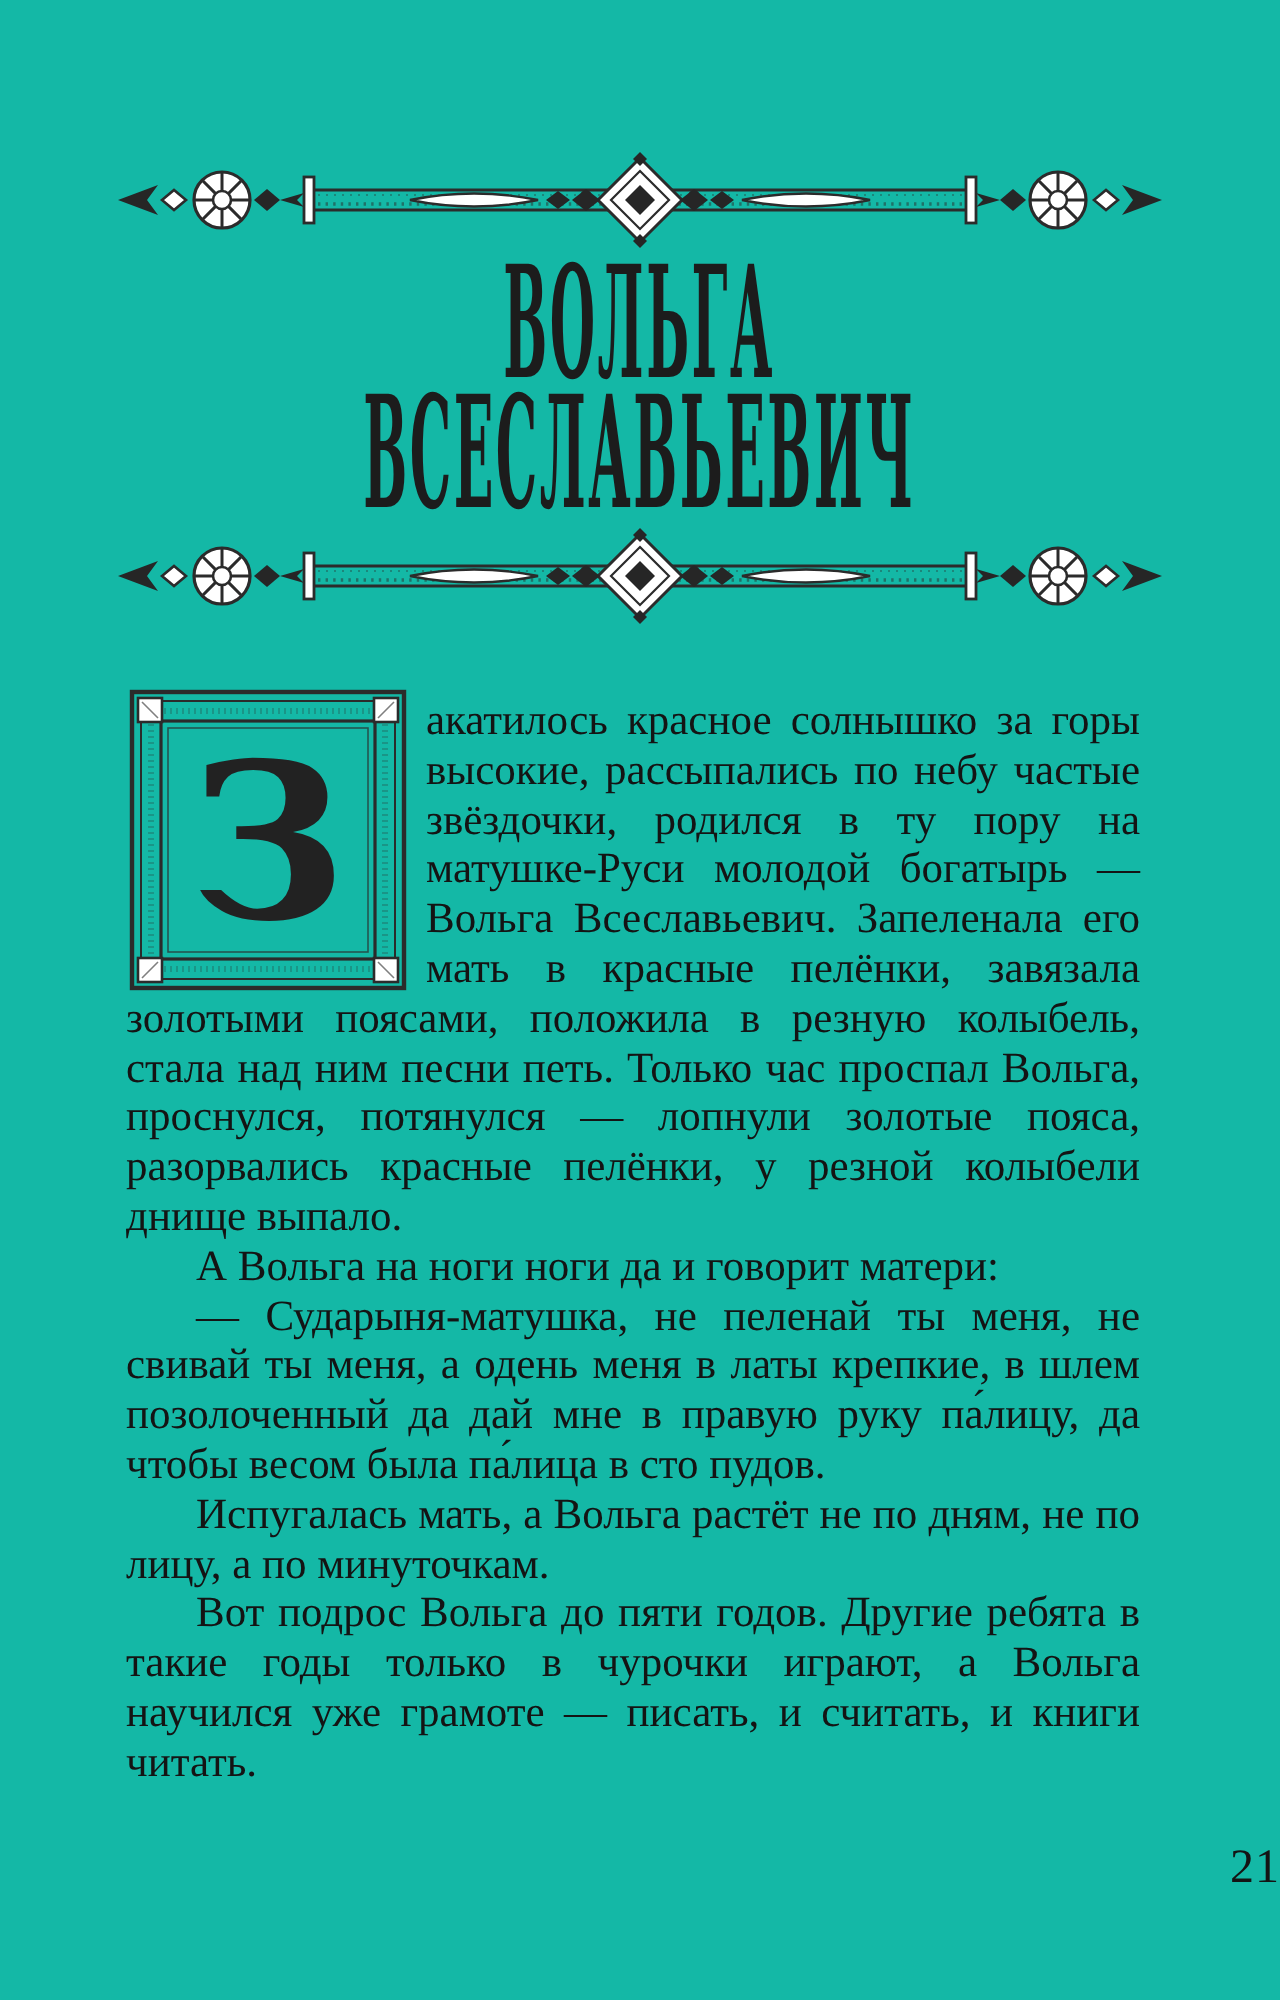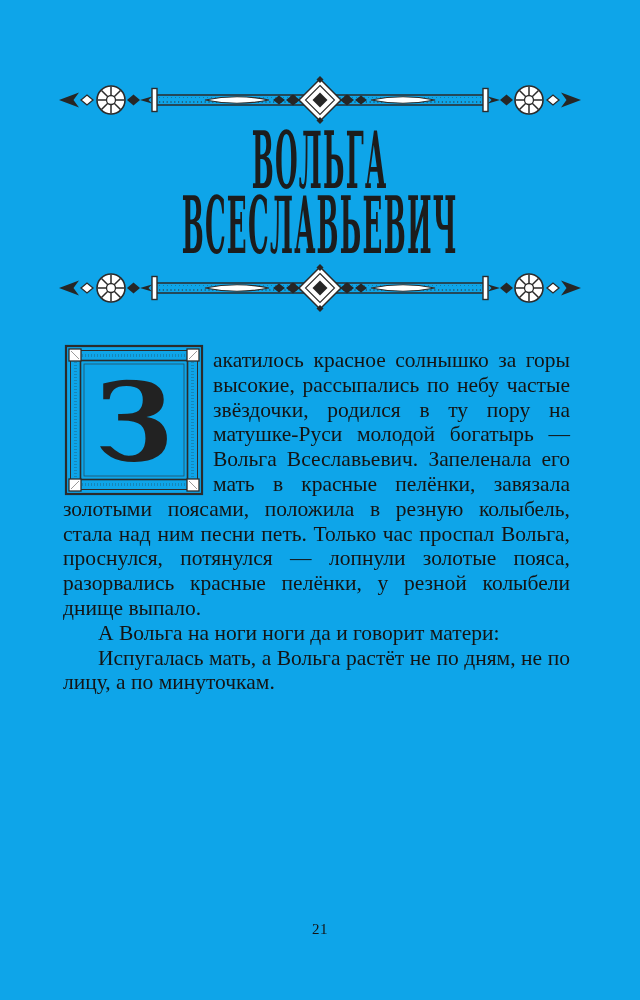--- a/index.html
+++ b/index.html
@@ -1,21 +1,21 @@
 <!DOCTYPE html>
 <html lang="ru"><head>
 <meta charset="utf-8">
 <style>
   * { margin: 0; padding: 0; box-sizing: border-box; }
   html, body { background: #ffffff; }
   .page {
     position: relative;
     width: 640px;
     height: 1000px;
-    background: #0ea5e9;
+    background: #14b8a6;
     overflow: hidden;
     font-family: "Liberation Serif", serif;
     color: #141414;
   }
   .divider {
     position: absolute;
     left: 55px;
     width: 530px;
     height: 48px;
     display: block;
@@ -70,22 +70,22 @@
     font-family: "DejaVu Serif", serif;
     font-weight: 700;
     font-size: 108px;
     line-height: 1;
     color: #222;
   }
   .page-number {
     position: absolute;
     top: 921px;
     left: 0; right: 0;
-    text-align: center;
-    font-size: 15px;
+    text-align: right;
+    font-size: 24px;
     letter-spacing: 0.5px;
   }
   .orn { stroke: #2b2b2b; }
 </style>
 </head>
 <body>
 
 <div class="page">
 
   <svg class="divider divider-top" viewBox="0 0 530 48" aria-hidden="true">
@@ -147,18 +147,20 @@
             <rect x="5" y="5" width="12" height="12" fill="#ffffff" stroke-width="1.3"></rect>
             <rect x="123" y="5" width="12" height="12" fill="#ffffff" stroke-width="1.3"></rect>
             <rect x="5" y="135" width="12" height="12" fill="#ffffff" stroke-width="1.3"></rect>
             <rect x="123" y="135" width="12" height="12" fill="#ffffff" stroke-width="1.3"></rect>
             <path d="M7 7 L15 15 M133 7 L125 15 M7 145 L15 137 M133 145 L125 137" stroke-width="0.8" opacity="0.6"></path>
           </g>
         </svg>
           <span class="dc-letter">З</span>
         </span><span>акатилось красное солнышко за горы высокие, рассыпались по небу частые звёздочки, родился в ту пору на матушке-Руси молодой богатырь — Вольга Всеславьевич. Запеленала его мать в красные пелёнки, завязала золотыми поясами, положила в резную колыбель, стала над ним песни петь. Только час проспал Вольга, проснулся, потянулся — лопнули золотые пояса, разорвались красные пелёнки, у резной колыбели днище выпало.</span></p>
     <p class="para">А Вольга на ноги ноги да и говорит матери:</p>
+    <p class="para">— Сударыня-матушка, не пеленай ты меня, не свивай ты меня, а одень меня в латы крепкие, в шлем позолоченный да дай мне в правую руку па́лицу, да чтобы весом была па́лица в сто пудов.</p>
     <p class="para">Испугалась мать, а Вольга растёт не по дням, не по лицу, а по минуточкам.</p>
+    <p class="para">Вот подрос Вольга до пяти годов. Другие ребята в такие годы только в чурочки играют, а Вольга научился уже грамоте — писать, и считать, и книги читать.</p>
   </div>
 
   <div class="page-number">21</div>
 
 </div>
 
 </body></html>

